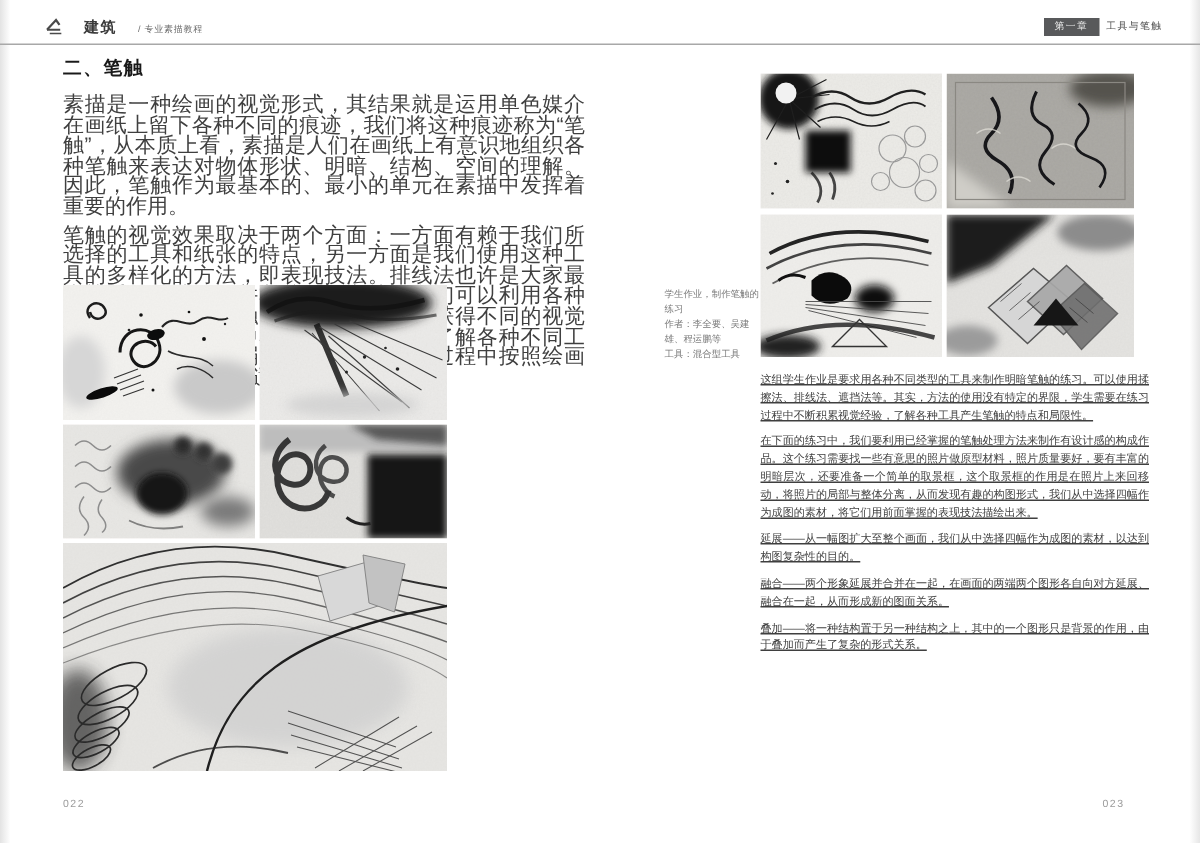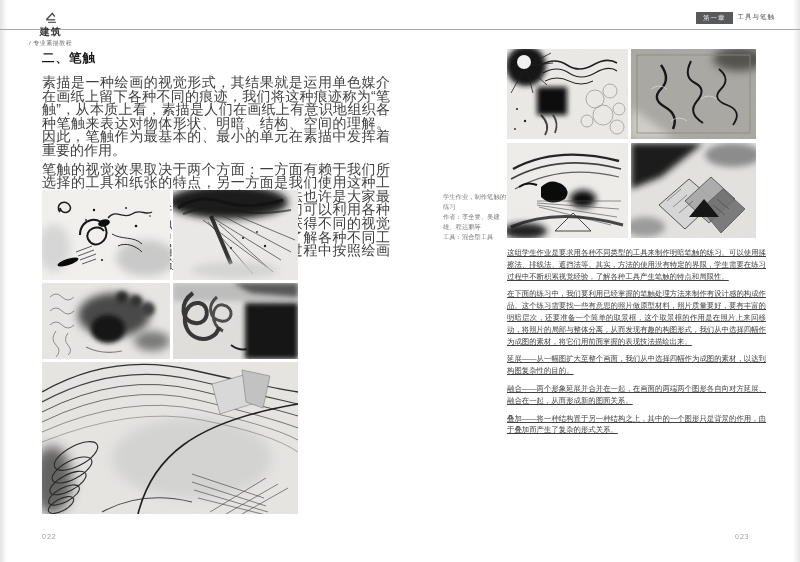--- a/index.html
+++ b/index.html
@@ -8,29 +8,29 @@
   .spread { position:relative; width:800px; height:562px; background:#ffffff; overflow:hidden; }
 
   
   .edge { position:absolute; top:0; height:562px; width:7px; }
   .edge.l { left:0; background:linear-gradient(90deg,#e3e3e3,rgba(255,255,255,0)); }
   .edge.r { right:0; background:linear-gradient(270deg,#e6e6e6,rgba(255,255,255,0)); }
 
   .rule { position:absolute; left:0; right:0; top:29px; height:1px; background:#a8a8a8; }
 
   
-  .hdr-left { position:absolute; left:29px; top:11px; display:flex; align-items:center; gap:3px;flex-direction:column; }
+  .hdr-left { position:absolute; left:29px; top:11px; display:flex; align-items:flex-end; gap:14px; }
   .brand { font-size:10px; font-weight:bold; color:#3a3a3a; letter-spacing:1px; line-height:1; }
   .brand-sub { font-size:6px; color:#6b6b6b; line-height:1.2; letter-spacing:.5px; }
   .hdr-right { position:absolute; right:25px; top:12px; display:flex; align-items:center; gap:5px; }
   .chapter-badge { background:#58595b; color:#e8e8e8; font-size:6.5px; line-height:1; padding:2.5px 7px; letter-spacing:1px; }
   .chapter-title { font-size:6.5px; color:#4a4a4a; letter-spacing:1px; }
 
   
-  .left-col { position:absolute; left:42px; top:50px; width:348px; }
+  .left-col { position:absolute; left:42px; top:37px; width:348px; }
   .sec-h { font-size:12.5px; font-weight:bold; color:#191919; letter-spacing:1px; margin-bottom:9px; }
   .left-col p { font-size:14px; line-height:13.6px; text-align:justify; text-justify:inter-ideograph; color:#3f3f3f; margin-bottom:5px; }
 
   
   .collage { position:absolute; left:42px; top:190px; width:256px; display:grid;
              grid-template-columns:128px 125px; grid-template-rows:90px 76px 152px; gap:3px; }
   .collage .wide { grid-column:1 / span 2; }
   .artbox { overflow:hidden; background:#f1f0ee; }
   .artbox svg { width:100%; height:100%; display:block; }
 

